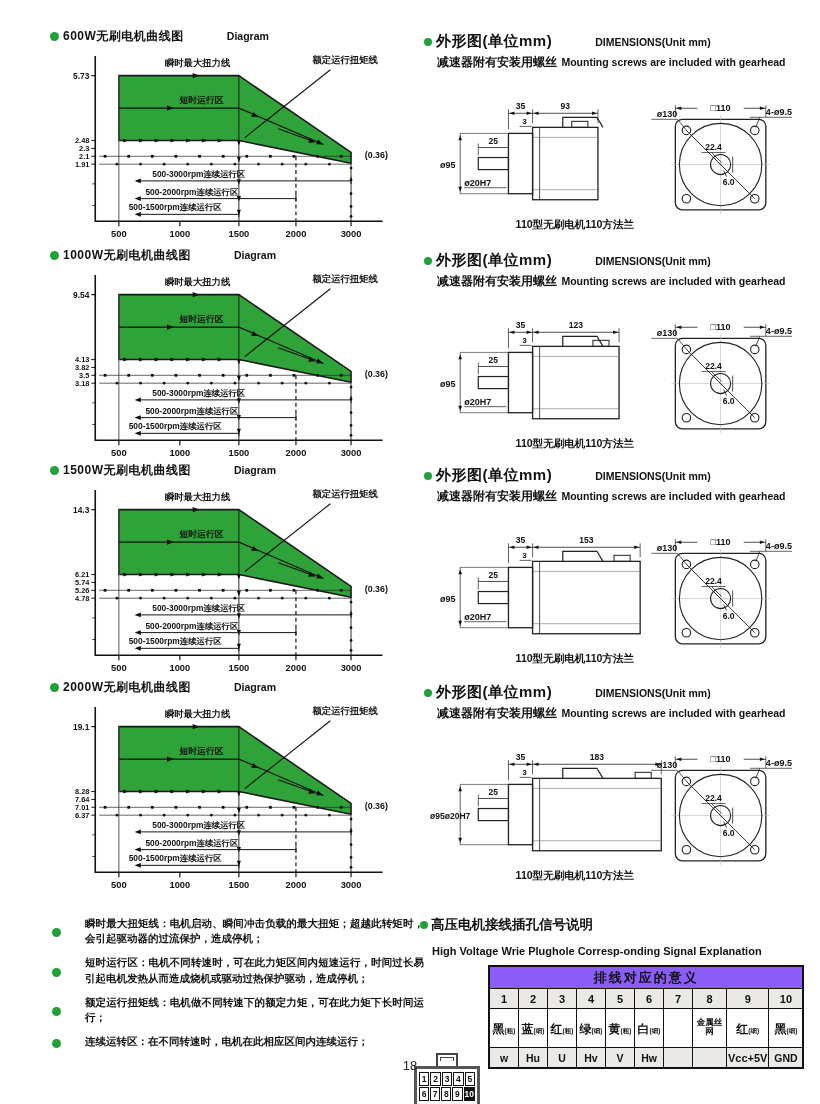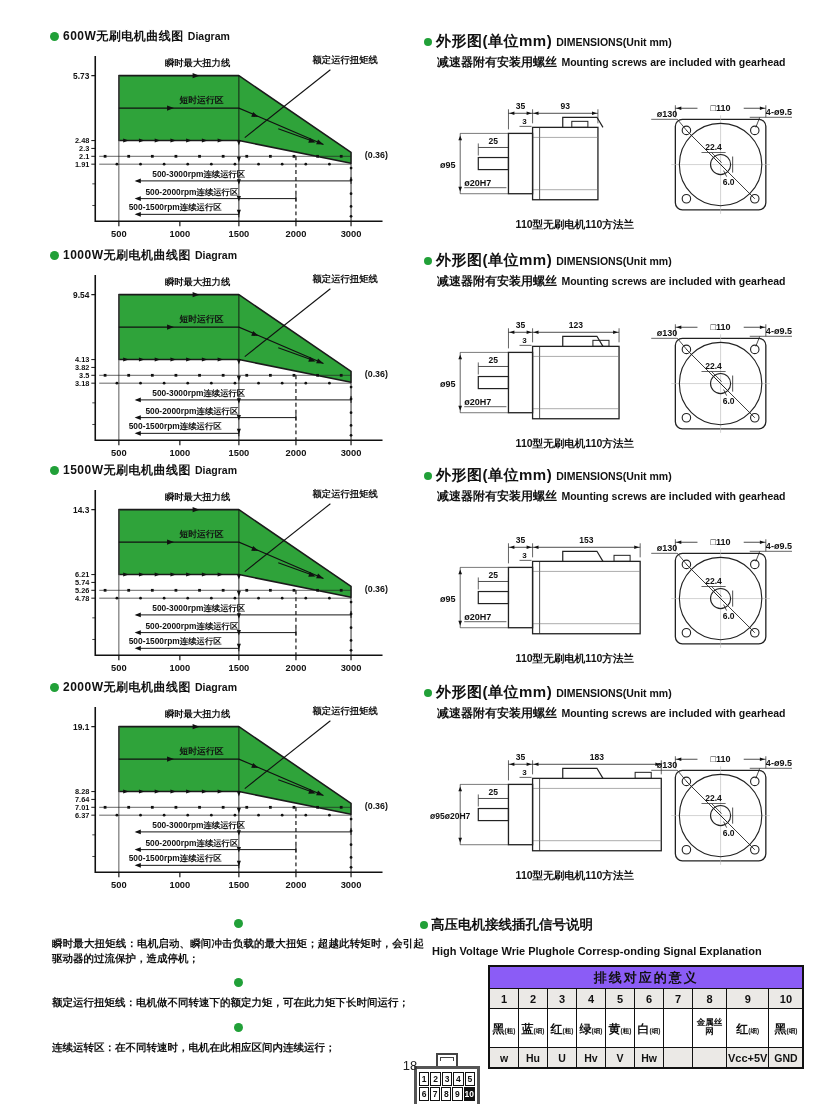--- a/index.html
+++ b/index.html
@@ -5,29 +5,29 @@
   html,body{margin:0;padding:0;background:#fff;}
   body{width:820px;height:1104px;position:relative;font-family:"Liberation Sans",sans-serif;color:#111;overflow:hidden;}
   .page{position:absolute;inset:0;background:#ffffff;}
   .row{position:absolute;left:0;width:820px;height:215px;}
   .chart-block{position:absolute;left:50px;top:0;width:378px;}
   .dims-block{position:absolute;left:424px;top:4px;width:390px;}
   .sec-title{white-space:nowrap;display:flex;align-items:baseline;gap:4px;}
   .bullet{display:inline-block;width:9px;height:9px;border-radius:50%;background:#21a038;flex:0 0 auto;align-self:center;}
   .bullet.small{width:8px;height:8px;}
   .t-cn{font-weight:bold;font-size:12px;letter-spacing:.5px;}
-  .t-en{font-weight:bold;font-size:10.5px;}
+  .t-en{font-weight:bold;font-size:10.5px;margin-left:39px;}
   .dims-sub{margin:1px 0 0 13px;white-space:nowrap;}
   .dims-sub .cn{font-weight:bold;font-size:12px;}
   .dims-sub .en{font-weight:bold;font-size:10.5px;}
   svg{display:block;}
   .chart-svg{margin-top:1px;}
   
   .notes{position:absolute;left:52px;top:916px;width:372px;}
-  .note{display:flex;gap:8px;margin-bottom:9px;flex-direction:column;}
+  .note{display:flex;gap:24px;margin-bottom:9px;}
   .note .bullet{margin-top:3px;}
   .note-text{font-size:10.5px;font-weight:bold;line-height:1.45;text-align:justify;}
   
   .wiring{position:absolute;left:420px;top:916px;width:396px;}
   .wiring-title-cn{font-size:13.5px;font-weight:bold;display:flex;align-items:flex-end;gap:3px;}
   .wiring-title-en{font-size:11px;font-weight:bold;margin:11px 0 0 12px;}
   .wiring-body{position:relative;margin-top:8px;height:120px;}
   table.wt{border-collapse:collapse;position:absolute;left:68px;top:0;}
   table.wt td{border:1px solid #111;text-align:center;vertical-align:middle;padding:0 1px;}
   table.wt{border:2px solid #111;}
@@ -800,20 +800,24 @@
     </div>
   </div>
 
   <div class="notes">
     <div class="note">
       <span class="bullet"></span>
       <span class="note-text">瞬时最大扭矩线：电机启动、瞬间冲击负载的最大扭矩；超越此转矩时，会引起驱动器的过流保护，造成停机；</span>
     </div>
     <div class="note">
       <span class="bullet"></span>
+      <span class="note-text">短时运行区：电机不同转速时，可在此力矩区间内短速运行，时间过长易引起电机发热从而造成烧机或驱动过热保护驱动，造成停机；</span>
+    </div>
+    <div class="note">
+      <span class="bullet"></span>
       <span class="note-text">额定运行扭矩线：电机做不同转速下的额定力矩，可在此力矩下长时间运行；</span>
     </div>
     <div class="note">
       <span class="bullet"></span>
       <span class="note-text">连续运转区：在不同转速时，电机在此相应区间内连续运行；</span>
     </div>
   </div>
 
   <div class="wiring">
     <div class="wiring-title-cn">

